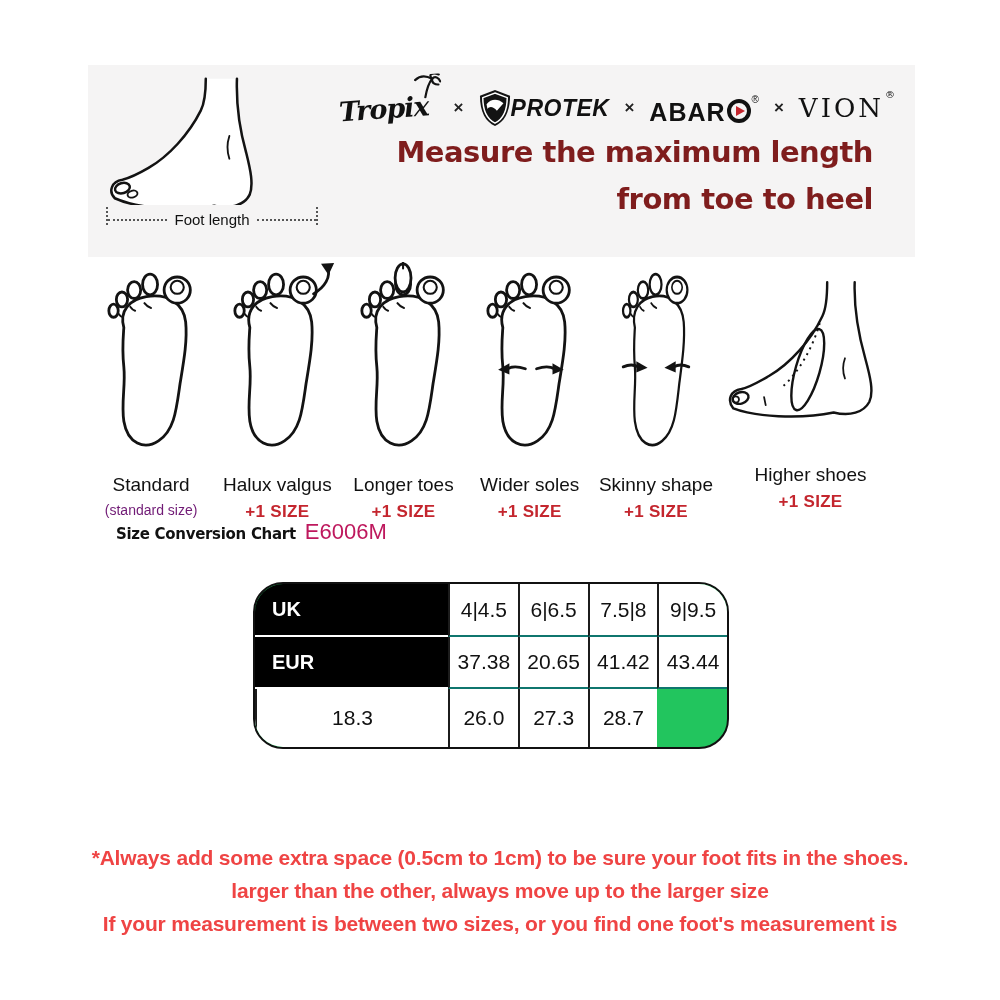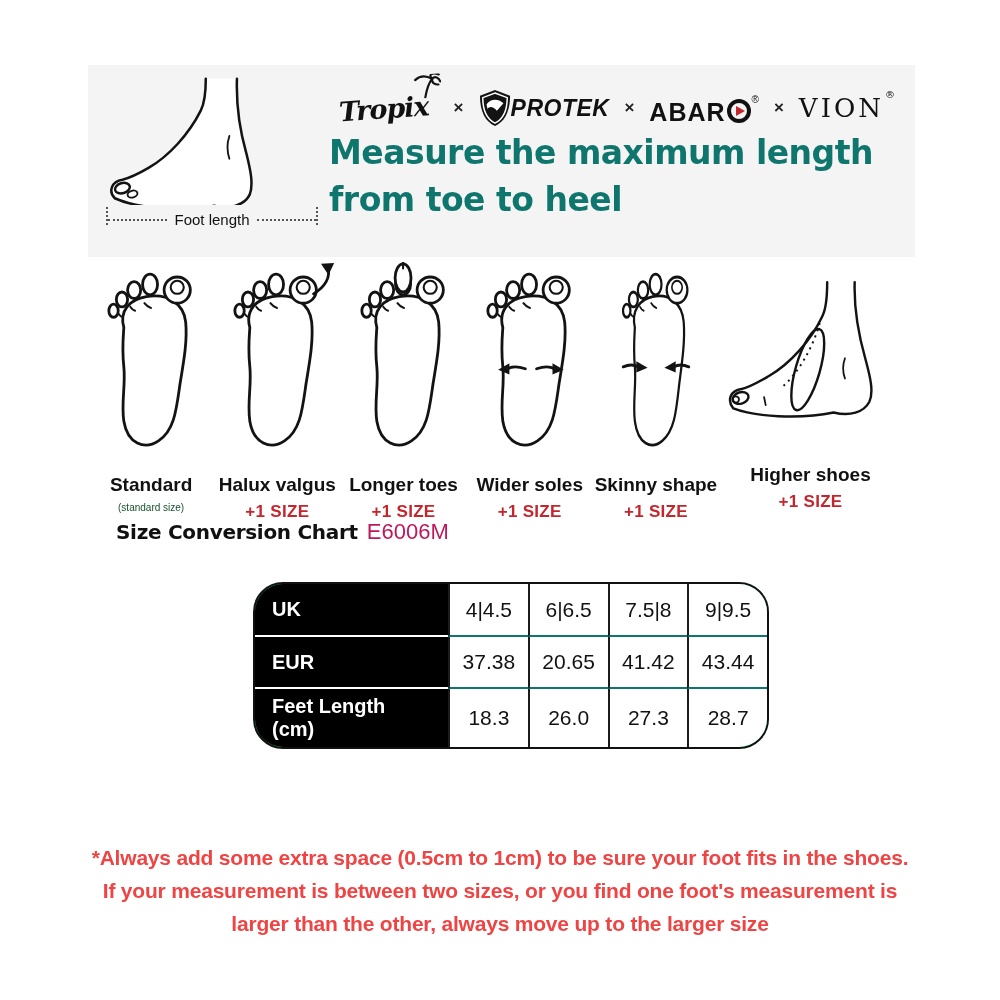--- a/index.html
+++ b/index.html
@@ -33,51 +33,51 @@
   .abaro { display:flex; align-items:flex-start;margin-top:8px; }
   .abaro-text { font-size:25px; font-weight:800; letter-spacing:1px; }
   .abaro-o { display:inline-block; width:24px; height:24px; border:4px solid #111; border-radius:50%;
              margin:1px 0 0 1px; position:relative; }
   .abaro-o .play { position:absolute; left:5px; top:3px; width:0; height:0;
                    border-left:9px solid #c4262e; border-top:5px solid transparent; border-bottom:5px solid transparent; }
   .vion { font-family:"DejaVu Serif", serif; font-size:26px; letter-spacing:3px; font-weight:500; display:flex; }
   .reg { font-size:10px; margin-top:-4px; margin-left:1px; }
 
   .headline {
-    position:absolute; right:42px; top:64px; text-align:left;
-    font-family:"DejaVu Sans", sans-serif; font-weight:700; font-size:33px;
-    line-height:47px; color:#0f766e; letter-spacing:-0.5px;
+    position:absolute; right:42px; top:64px; text-align:right;
+    font-family:"DejaVu Sans", sans-serif; font-weight:700; font-size:29px;
+    line-height:47px; color:#7f1d1d; letter-spacing:-0.5px;
   }
 
   
   .feet-row {
     position:absolute; left:88px; top:262px; width:814px; height:250px;
     display:flex;
   }
   .foot-cell { flex:1 1 0; display:flex; flex-direction:column; align-items:center; }
   .foot-cell.wide { flex:1.45 1 0; }
   .foot-art { height:196px; display:flex; align-items:flex-end; justify-content:center; }
-  .ft-label { font-size:19px; font-weight:700; margin-top:20px; white-space:nowrap; }
+  .ft-label { font-size:19px; font-weight:400; margin-top:20px; white-space:nowrap; }
   .ft-sub { font-size:17px; font-weight:700; color:#c4262e; margin-top:6px; letter-spacing:.3px; }
-  .foot-cell:first-child .ft-sub { font-size:10px; font-weight:400; color:#14532d; letter-spacing:0; }
+  .foot-cell:first-child .ft-sub { font-size:14px; font-weight:400; color:#701a75; letter-spacing:0; }
 
   .fo  { fill:#fff; stroke:#131313; stroke-width:3; stroke-linecap:round; stroke-linejoin:round; }
   .fo2 { fill:none; stroke:#131313; stroke-width:2.2; stroke-linecap:round; }
   .foA { fill:none; stroke:#131313; stroke-width:3;   stroke-linecap:round; }
   .foH { fill:#131313; stroke:none; }
   .foD { fill:none; stroke:#131313; stroke-width:2.4; stroke-dasharray:2.5 5.5; }
 
   
   .chart-heading { position:absolute; left:116px; top:519px; display:flex; align-items:baseline; gap:9px; }
-  .chart-heading .h-bold { font-family:"DejaVu Sans", sans-serif; font-size:20px; font-weight:700; letter-spacing:-0.3px; }
+  .chart-heading .h-bold { font-family:"DejaVu Sans", sans-serif; font-size:15px; font-weight:700; letter-spacing:-0.3px; }
   .chart-heading .h-code { font-size:22px; font-weight:400; color:#be185d; }
 
   
   .size-table {
-    position:absolute; left:253px; top:582px; width:516px;
+    position:absolute; left:253px; top:582px; width:476px;
     border:2.5px solid #111; border-radius:30px; overflow:hidden; background:#22c55e;
     display:grid; grid-template-columns:193px repeat(4, 1fr);
     grid-template-rows:53px 52px 58px;
   }
   .tl { background:#000; color:#fff; font-weight:700; font-size:20px;
         display:flex; align-items:center; padding-left:17px; padding-right:58px; line-height:1.15; }
   .tl.sep { border-bottom:2px solid #fff; }
   .tv { background:#fff; font-size:21px; color:#111;
         display:flex; align-items:center; justify-content:center;
         border-left:2px solid #1c1c1c; }
@@ -264,26 +264,25 @@
     <div class="tv sep">6|6.5</div>
     <div class="tv sep">7.5|8</div>
     <div class="tv sep">9|9.5</div>
 
     <div class="tl sep">EUR</div>
     <div class="tv sep">37.38</div>
     <div class="tv sep">20.65</div>
     <div class="tv sep">41.42</div>
     <div class="tv sep">43.44</div>
 
-    <div class="tl">Feet Length (cm)</div>
     <div class="tv">18.3</div>
     <div class="tv">26.0</div>
     <div class="tv">27.3</div>
     <div class="tv">28.7</div>
   </div>
 
   <div class="footnote">
     <div>*Always add some extra space (0.5cm to 1cm) to be sure your foot fits in the shoes.</div>
+    <div>larger than the other, always move up to the larger size</div>
     <div>If your measurement is between two sizes, or you find one foot's measurement is</div>
-    <div>larger than the other, always move up to the larger size</div>
   </div>
 
 </div>
 
 </body></html>

